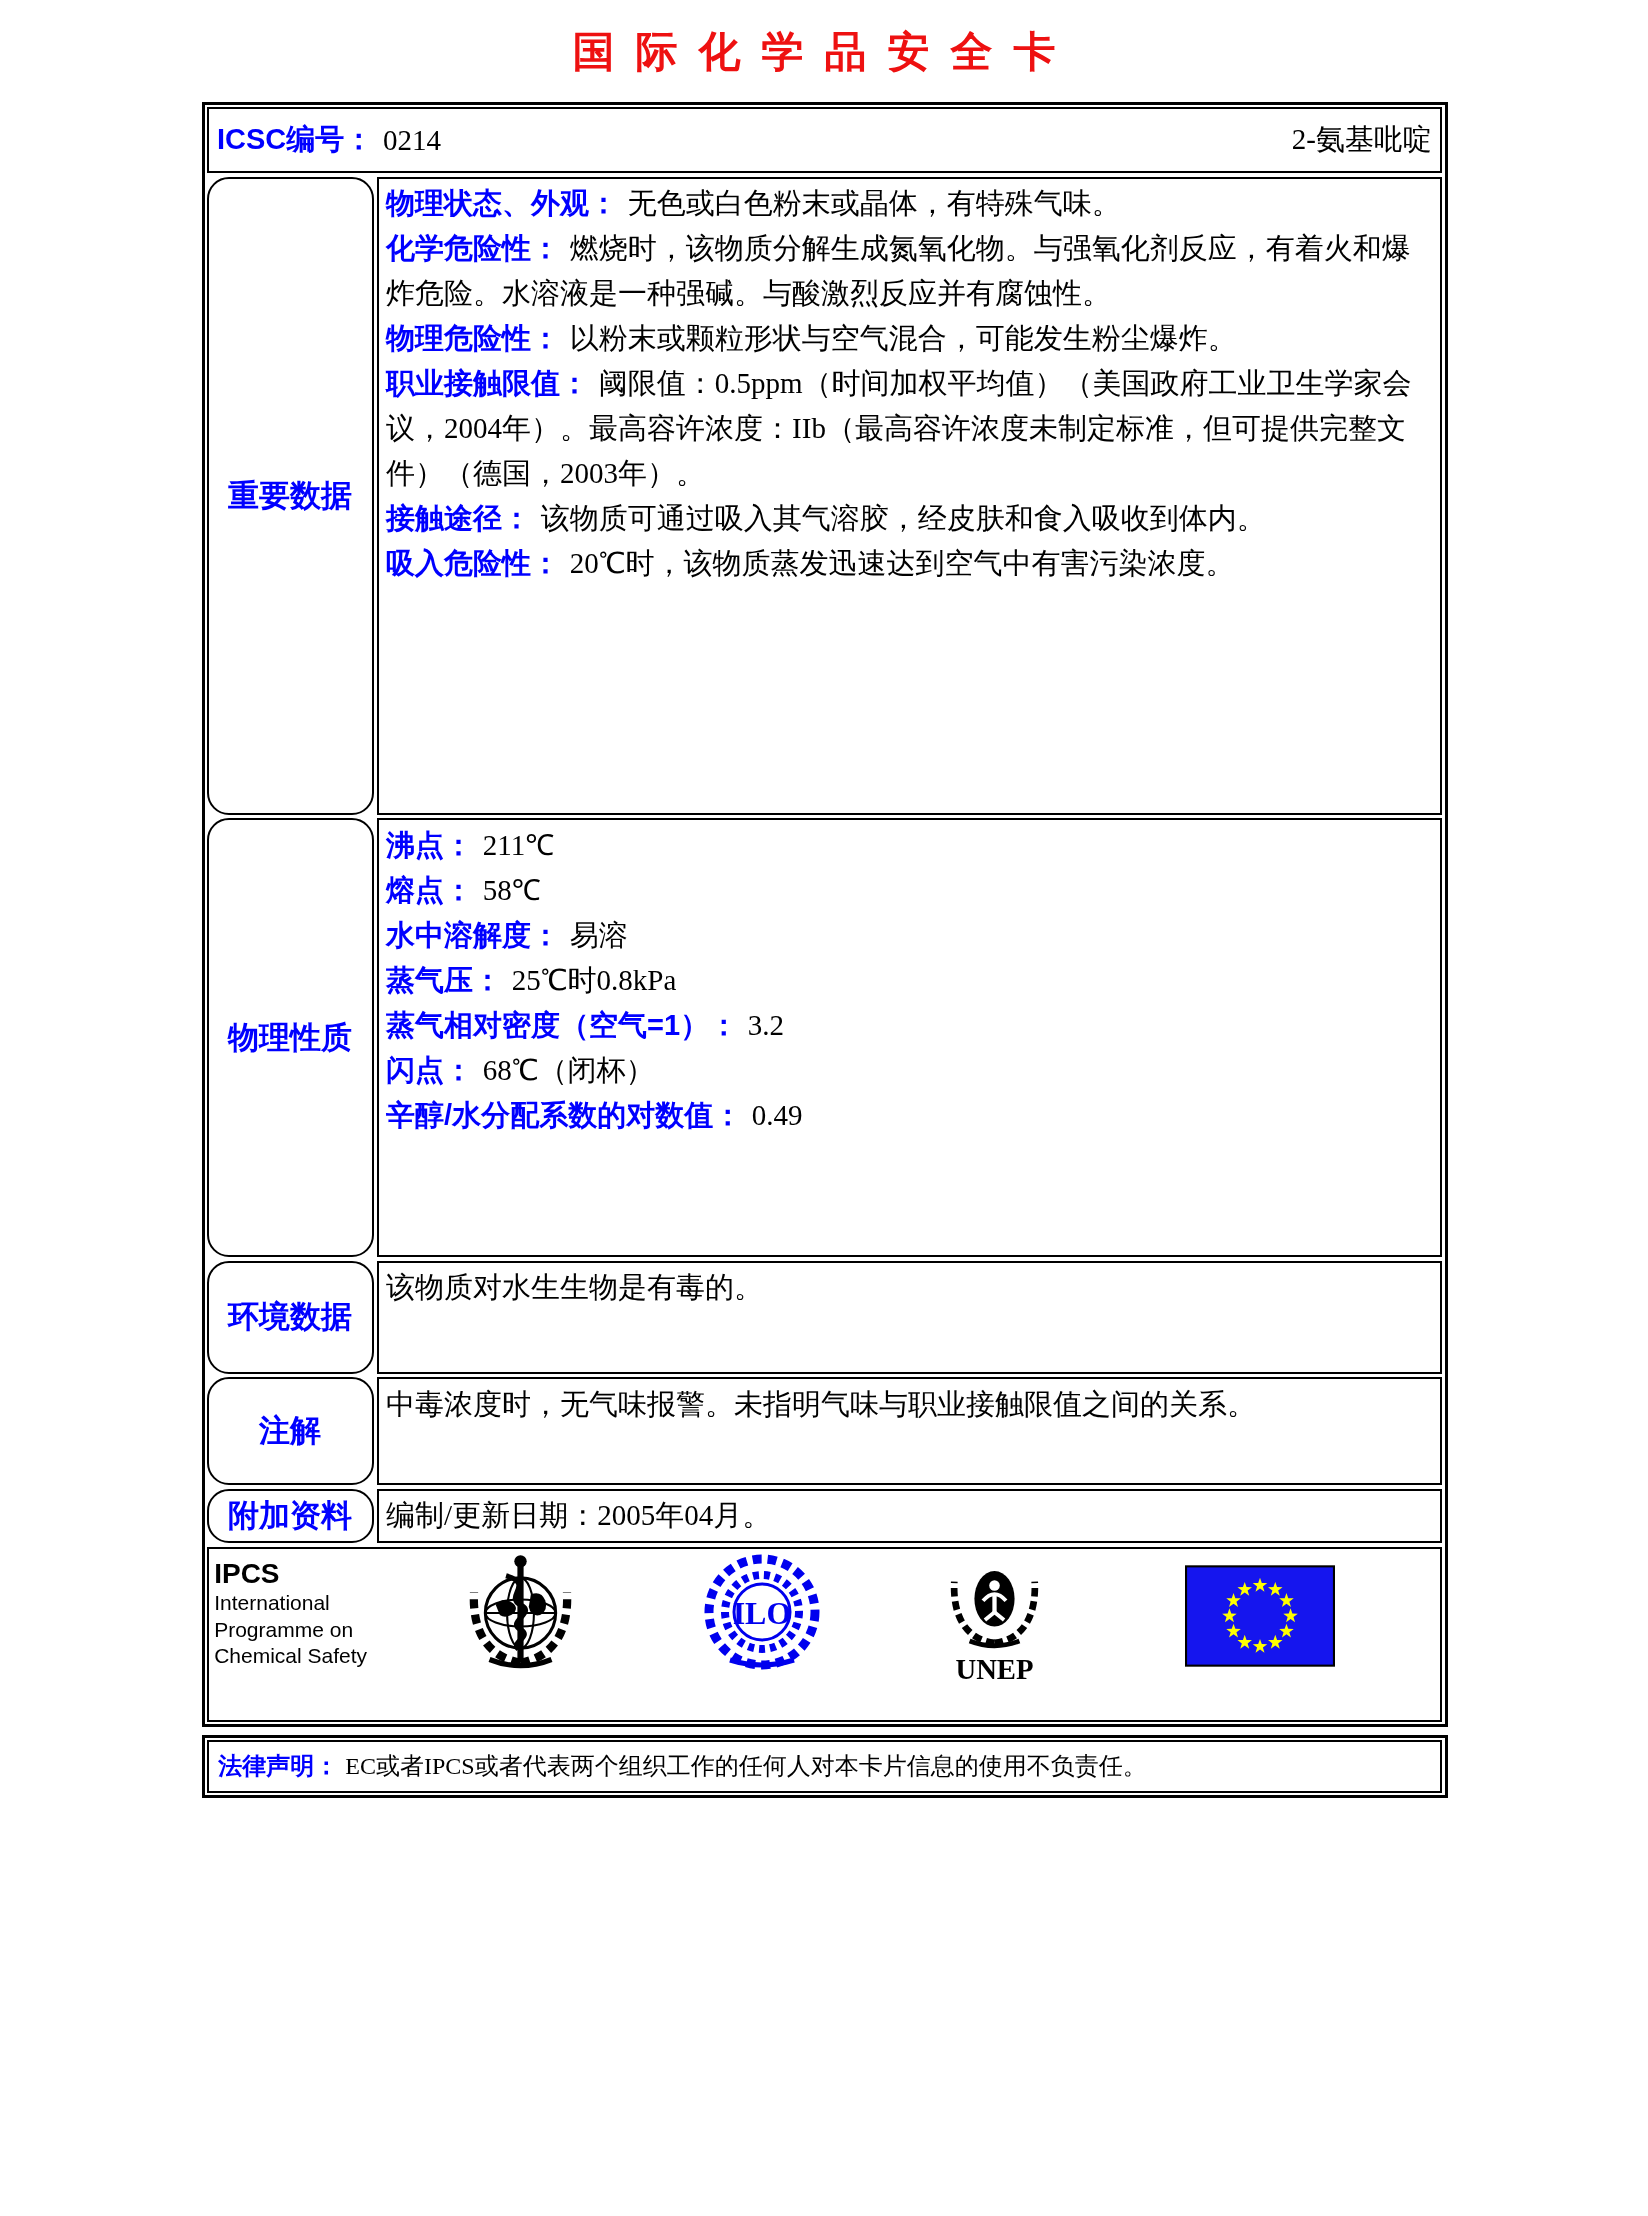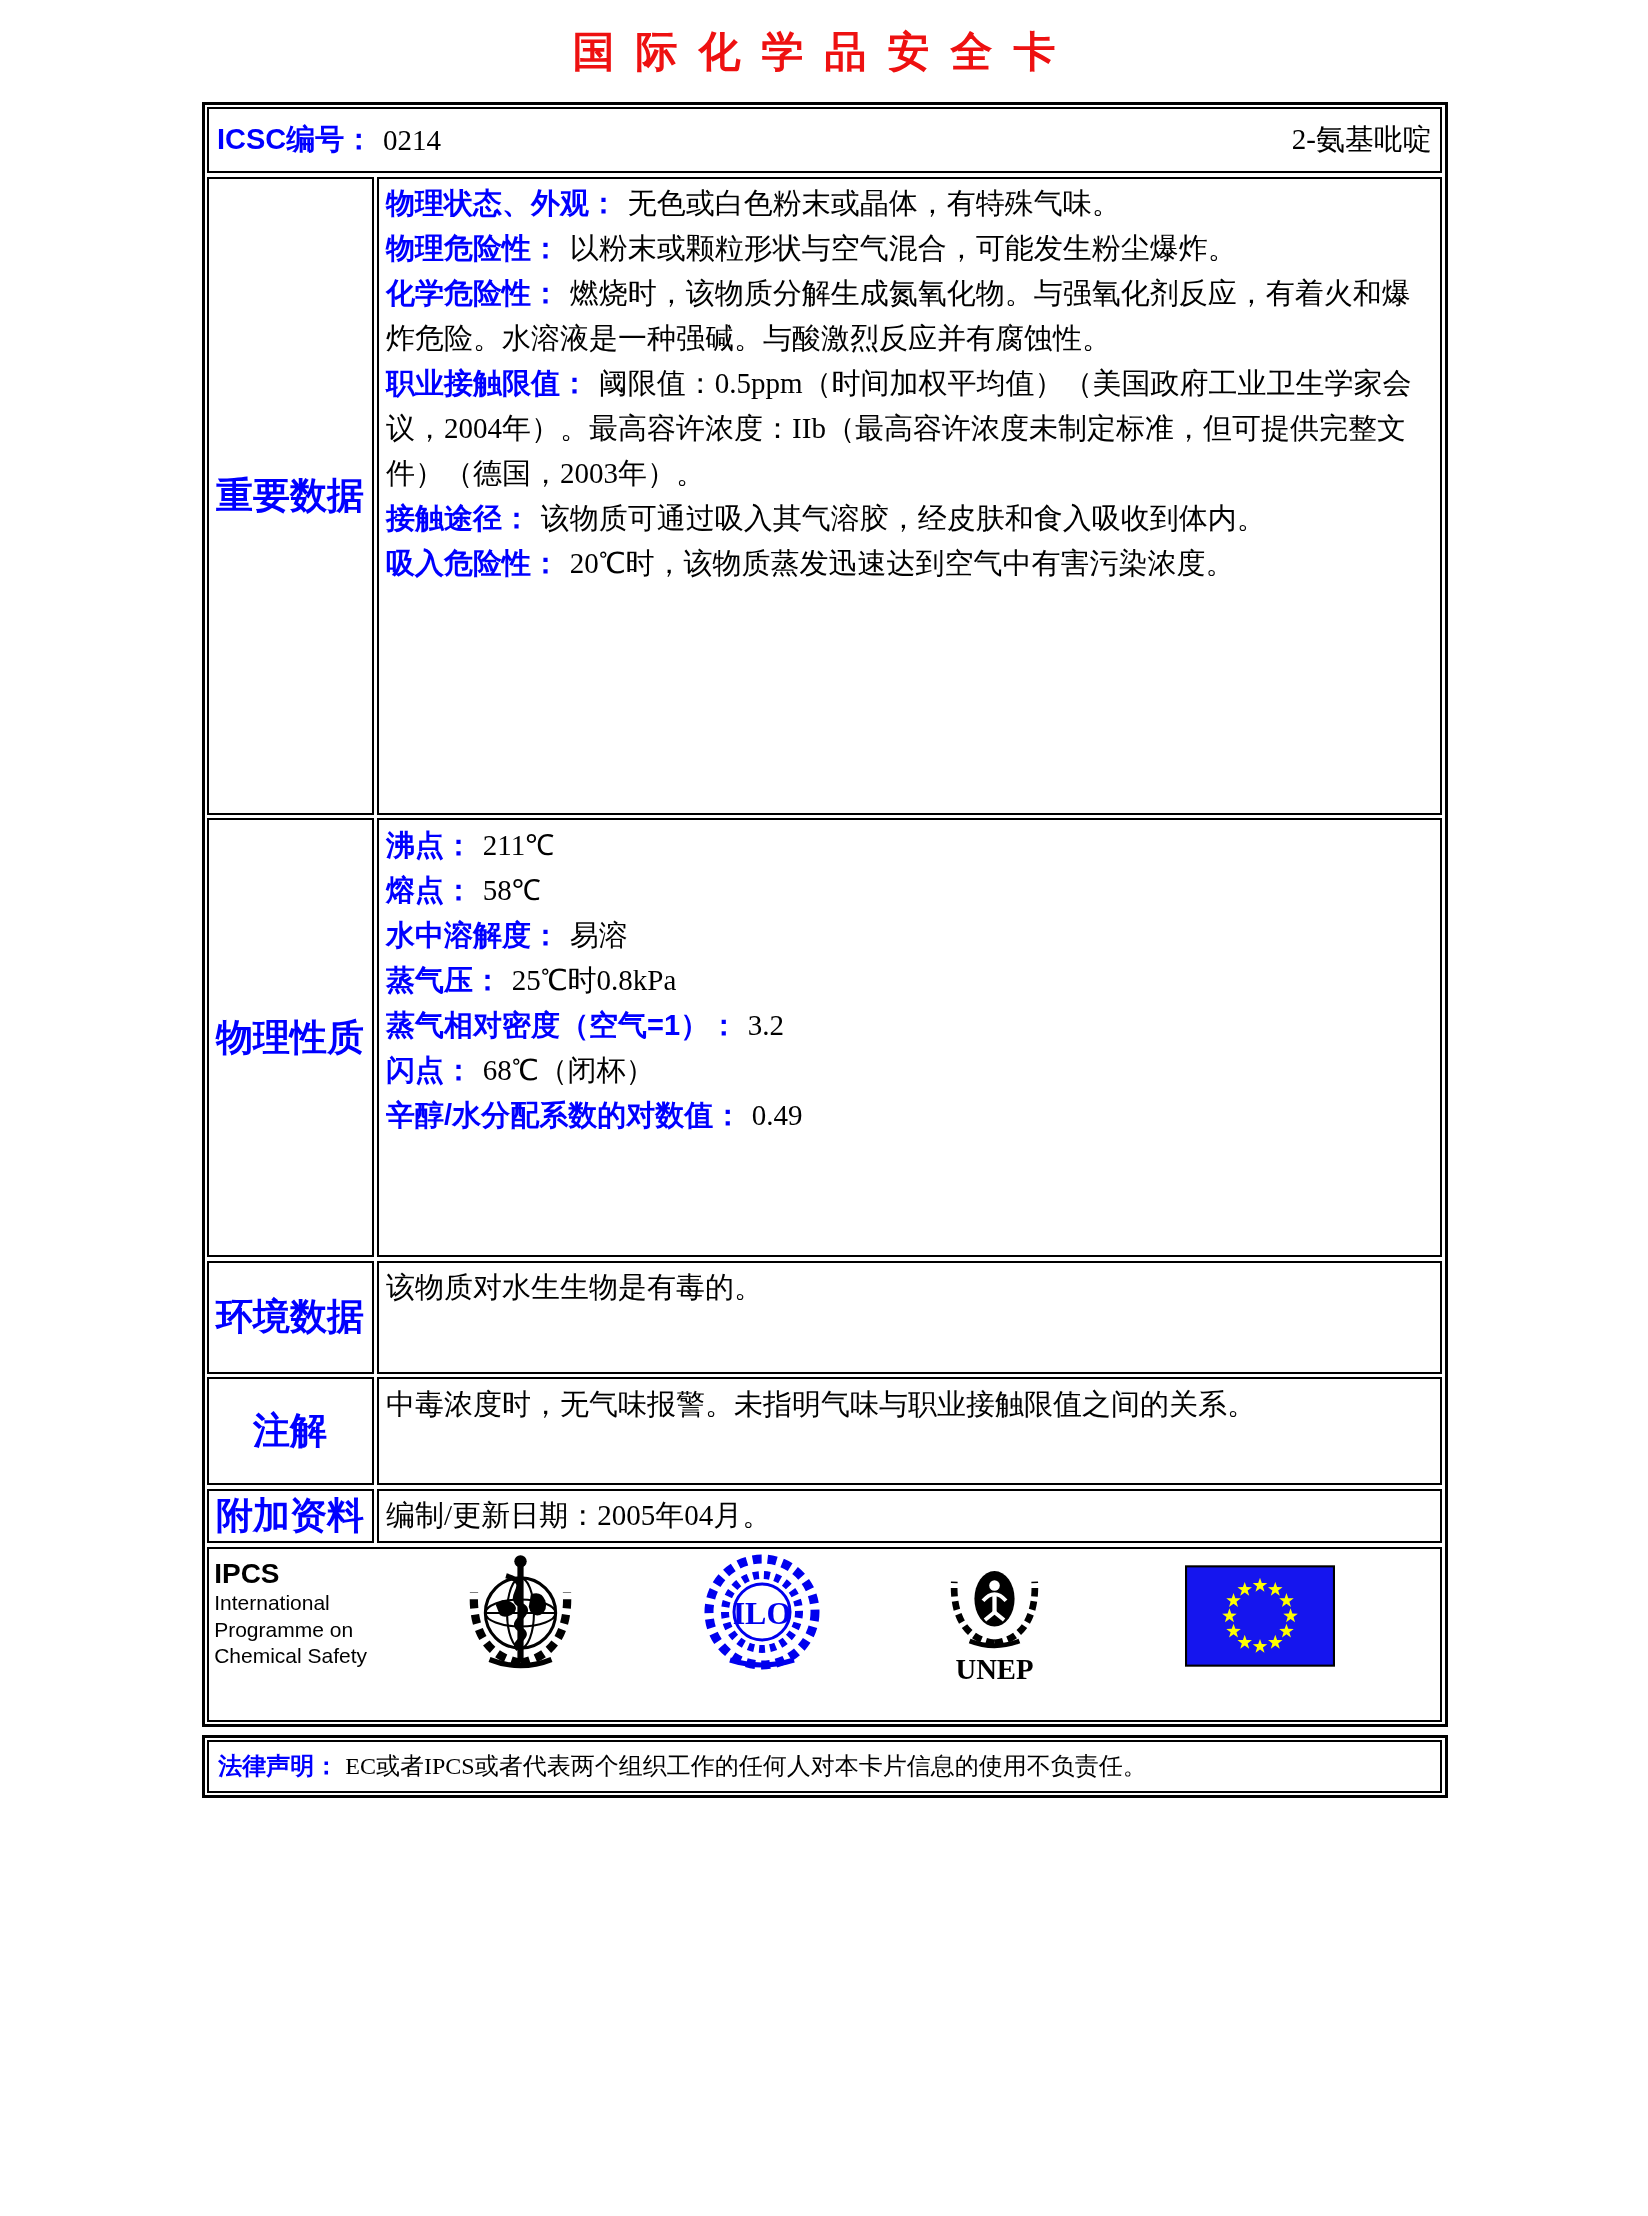--- a/index.html
+++ b/index.html
@@ -13,22 +13,22 @@
         box-sizing:border-box;display:flex;flex-direction:column;gap:3.5px;background:#fff;}
   .row{display:flex;gap:3.5px;}
   .cell{border:2.1px solid #000;box-sizing:border-box;background:#fff;}
 
   .header-cell{flex:1;display:flex;align-items:center;min-height:66px;padding:0 8.4px;font-size:29px;}
   .hlabel{color:var(--blue,#0000ff);font-family:"Liberation Sans",sans-serif;font-weight:bold;margin-right:9.7px;}
   .hnum{font-size:29px;}
   .hname{margin-left:auto;font-size:29px;}
 
   .label-cell{flex:0 0 167px;display:flex;align-items:center;justify-content:center;
-              text-align:right;color:var(--blue,#0000ff);font-size:37px;
-              font-family:"Liberation Sans",sans-serif;font-weight:bold;}
+              text-align:right;color:var(--blue,#0000ff);font-size:31px;
+              font-family:"Liberation Sans",sans-serif;font-weight:bold;border-radius:22px;}
   .content-cell{flex:1;padding:2.8px 9.7px 2.8px 7px;font-size:29px;line-height:45px;}
   .fitem{margin:0;}
   .flabel{color:var(--blue,#0000ff);font-family:"Liberation Sans",sans-serif;font-weight:bold;margin-right:9.7px;}
   .ftext{color:#000;}
 
   .h-important{min-height:638px;}
   .h-physical{min-height:439px;}
   .h-env{min-height:113px;}
   .h-notes{min-height:108px;}
   .h-addl{min-height:47px;}
@@ -64,22 +64,22 @@
         <span class="hlabel">ICSC编号：</span>
         <span class="hnum">0214</span>
         <span class="hname">2-氨基吡啶</span>
       </div>
     </div>
 
     <div class="row">
       <div class="cell label-cell h-important">重要数据</div>
       <div class="cell content-cell h-important">
         <p class="fitem"><span class="flabel">物理状态、外观：</span><span class="ftext">无色或白色粉末或晶体，有特殊气味。</span></p>
+        <p class="fitem"><span class="flabel">化学危险性：</span><span class="ftext">燃烧时，该物质分解生成氮氧化物。与强氧化剂反应，有着火和爆炸危险。水溶液是一种强碱。与酸激烈反应并有腐蚀性。</span></p>
         <p class="fitem"><span class="flabel">物理危险性：</span><span class="ftext">以粉末或颗粒形状与空气混合，可能发生粉尘爆炸。</span></p>
-        <p class="fitem"><span class="flabel">化学危险性：</span><span class="ftext">燃烧时，该物质分解生成氮氧化物。与强氧化剂反应，有着火和爆炸危险。水溶液是一种强碱。与酸激烈反应并有腐蚀性。</span></p>
         <p class="fitem"><span class="flabel">职业接触限值：</span><span class="ftext">阈限值：0.5ppm（时间加权平均值）（美国政府工业卫生学家会议，2004年）。最高容许浓度：IIb（最高容许浓度未制定标准，但可提供完整文件）（德国，2003年）。</span></p>
         <p class="fitem"><span class="flabel">接触途径：</span><span class="ftext">该物质可通过吸入其气溶胶，经皮肤和食入吸收到体内。</span></p>
         <p class="fitem"><span class="flabel">吸入危险性：</span><span class="ftext">20℃时，该物质蒸发迅速达到空气中有害污染浓度。</span></p>
       </div>
     </div>
 
     <div class="row">
       <div class="cell label-cell h-physical">物理性质</div>
       <div class="cell content-cell h-physical">
         <p class="fitem"><span class="flabel">沸点：</span><span class="ftext">211℃</span></p>

